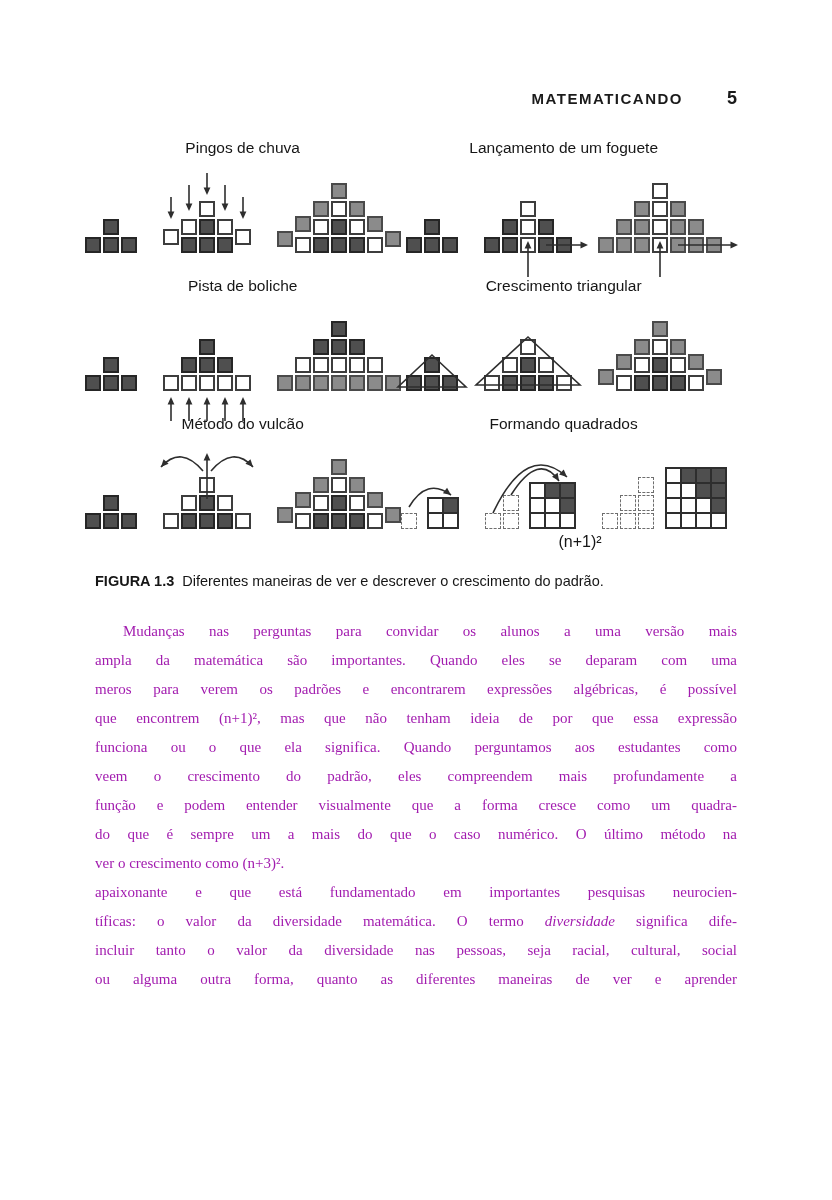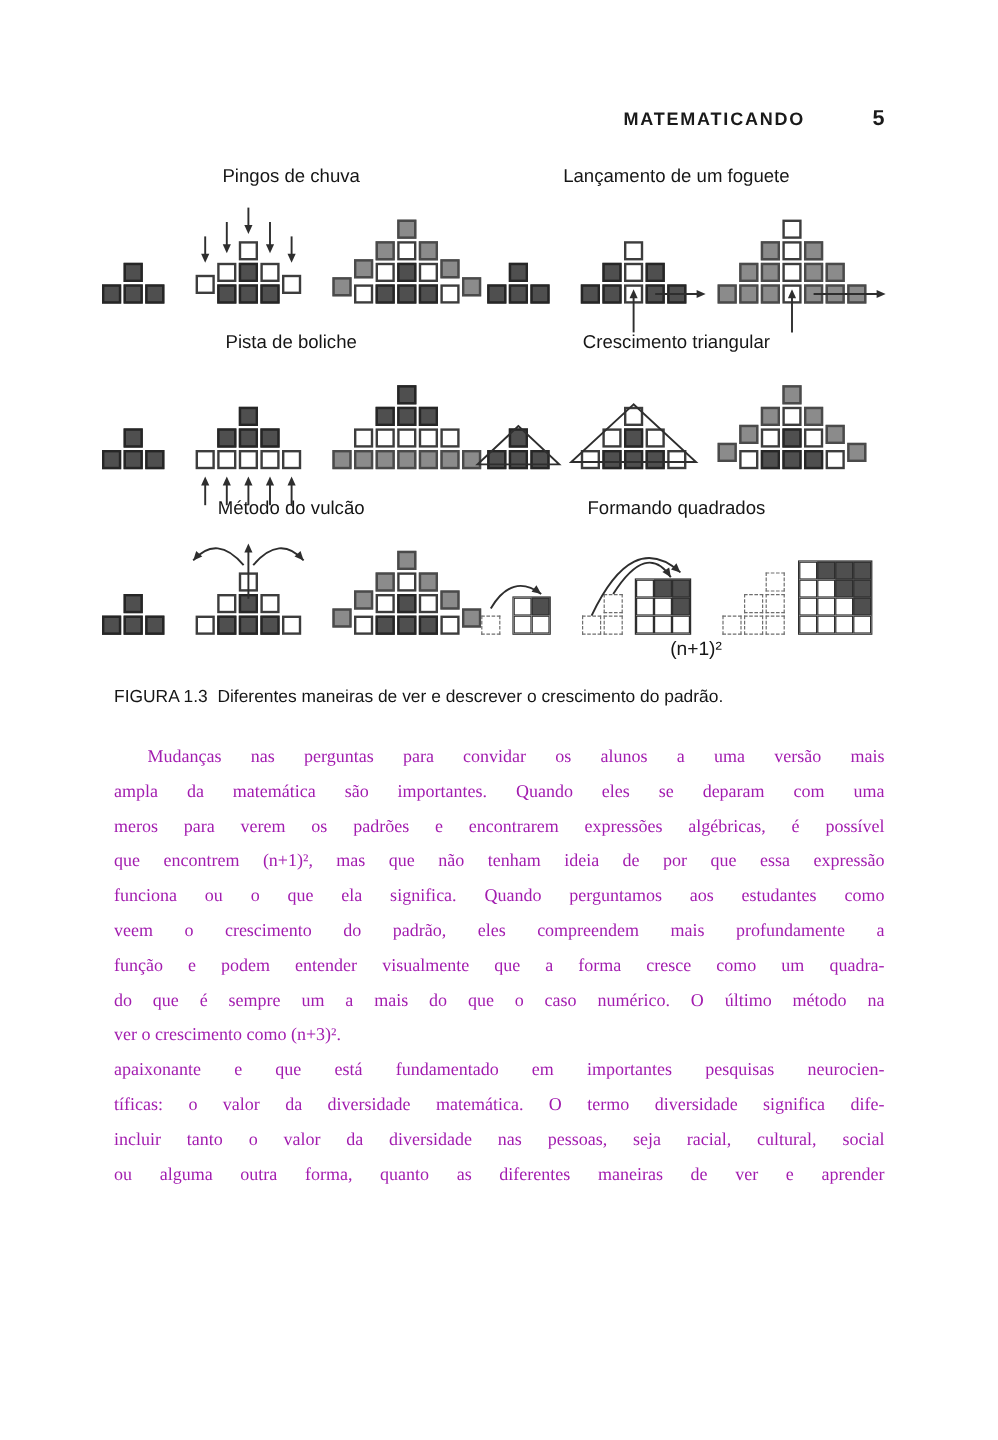--- a/index.html
+++ b/index.html
@@ -1,19 +1,19 @@
 <!DOCTYPE html>
 <html><head>
 <meta charset="utf-8">
 <style>
   html,body{margin:0;padding:0;background:#ffffff;}
   .page{width:832px;height:1200px;background:#fff;position:relative;box-sizing:border-box;
         padding:88px 95px 0 95px;font-family:"Liberation Sans",sans-serif;color:#1a1a1a;overflow:hidden;}
   
-  .header{display:flex;justify-content:flex-end;align-items:baseline;gap:56px;}
+  .header{display:flex;justify-content:flex-end;align-items:baseline;gap:44px;}
   .running{font-size:15px;font-weight:bold;letter-spacing:1.5px;}
   .pagenum{font-size:18px;font-weight:bold;}
   
   .figure{margin-top:30px;display:grid;grid-template-columns:46% 54%;row-gap:24px;
           align-items:end;justify-items:center;}
   .panel{display:flex;flex-direction:column;align-items:center;position:relative;}
   .panel-title{font-size:15.5px;color:#161616;margin-bottom:26px;white-space:nowrap;}
   .stages{display:flex;align-items:flex-end;gap:26px;}
   .stage{position:relative;}
   .cell{position:absolute;width:16px;height:16px;box-sizing:border-box;border:2px solid #333;}
@@ -22,28 +22,28 @@
   .cell.w{background:#ffffff;border-color:var(--whiteb);}
   .cell.x{background:#ffffff;border:1.6px dashed var(--dashb);}
   .sgrid{position:absolute;display:grid;border:1px solid var(--strk);background:#fff;}
   .sgrid .gc{width:15px;height:15px;box-sizing:border-box;border:1px solid var(--strk);background:#fff;}
   .sgrid .gc.dk{background:var(--dark);}
   .overlay{position:absolute;pointer-events:none;overflow:visible;}
   .formula{position:absolute;top:100%;left:50%;transform:translateX(-12%);margin-top:4px;
            font-size:16px;color:#161616;white-space:nowrap;}
   
   .caption{margin-top:44px;font-size:14.5px;color:#161616;}
-  .caption .cap-label{font-weight:normal;margin-right:8px;margin-top:23px;}
+  .caption .cap-label{font-weight:bold;margin-right:8px;margin-top:23px;}
   
   .bodytext{margin-top:28px;font-family:"Liberation Serif",serif;font-size:15px;
             line-height:29px;color:#a21caf;}
   .line{text-align:justify;text-align-last:justify;}
   .line.flush{text-align-last:left;}
   .line.indent{text-indent:28px;}
-  .it{}
+  .it{font-style:italic;}
 </style>
 </head>
 <body>
 
 <div class="page" style="--dark: #4f4f4f; --darkb: #262626; --gray: #8b8b8b; --grayb: #4a4a4a; --whiteb: #3d3d3d; --dashb: #6e6e6e; --strk: #2e2e2e;">
   <div class="header">
     <span class="running">MATEMATICANDO</span>
     <span class="pagenum">5</span>
   </div>
 

